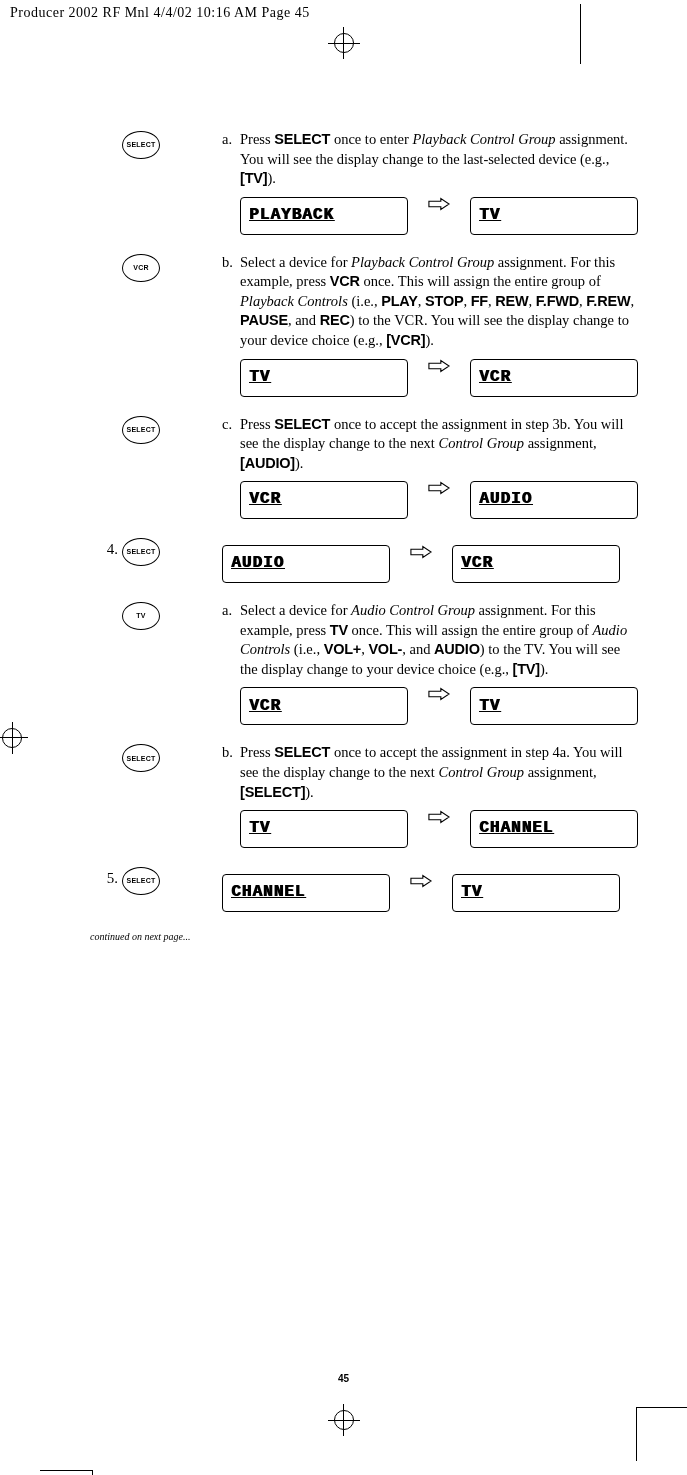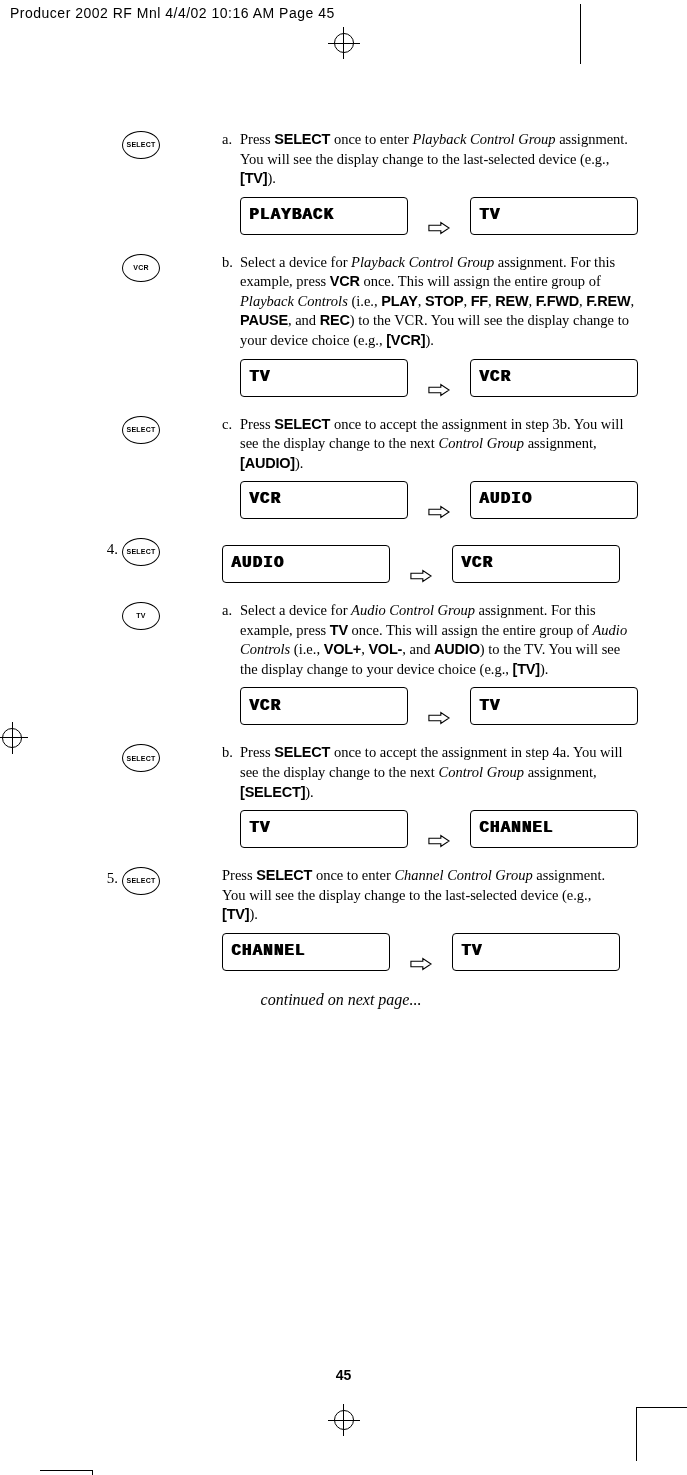--- a/index.html
+++ b/index.html
@@ -11,21 +11,21 @@
     color: #000;
     width: 687px;
     height: 1475px;
     position: relative;
     background: #fff;
   }
   .print-header {
     position: absolute;
     top: 4px;
     left: 10px;
-    font-family: Liberation Sans, sans-serif;
+    font-family: Liberation Serif, serif;
     font-size: 14px;
     letter-spacing: 0.5px;
   }
   
   .top-reg {
     position: absolute;
     top: 33px;
     left: 50%;
     transform: translateX(-50%);
     width: 20px; height: 20px;
@@ -133,23 +133,24 @@
   }
   .no-letter { padding-left: 0; }
   b.cond {
     font-family: Arial, Helvetica, sans-serif;
     font-weight: 800;
     letter-spacing: -0.2px;
   }
   i { }
   .lcd-row {
     display: flex;
-    align-items: flex-end;
+    align-items: flex-start;
     gap: 20px;
     margin: 8px 0 0 18px;
+    text-decoration: underline;
   }
   .lcd-row.noind { margin-left: 0; }
   .lcd {
     width: 150px;
     height: 36px;
     border: 1.5px solid #000;
     border-radius: 4px;
     display: flex;
     align-items: center;
     padding: 0 8px;
@@ -164,26 +165,26 @@
     display:inline-flex; align-items:center;
   }
   .arrow svg { width: 100%; height: 100%; }
   .pagenum {
     position: absolute;
     bottom: 90px;
     left: 0; right: 0;
     text-align: center;
     font-family: Arial, Helvetica, sans-serif;
     font-weight: 800;
-    font-size: 14px;
+    font-size: 10px;
   }
   .cont {
-    text-align: center;
+    text-align: left;
     font-style: italic;
-    font-size: 16px;
+    font-size: 10px;
     padding-right: 10px;
     margin-top: 5px;
   }
 </style>
 </head>
 <body>
 
 <div class="print-header">Producer 2002 RF Mnl  4/4/02  10:16 AM  Page 45</div>
 <div class="top-reg">
     <span class="circ"></span>
@@ -320,23 +321,20 @@
           <div class="lcd">CHANNEL</div>
         </div>
       </div>
     </div>
     <div class="step">
       <div class="num-col">5.</div>
       <div class="icon-col">
         <div class="btn-ellipse">SELECT</div>
       </div>
       <div class="text-col">
-        <div class="sub no-letter">
-          <div class="body">Press <b class="cond">SELECT</b> once to enter <i>Channel Control Group</i> assignment. You will see the display change to the last-selected device (e.g., <b class="cond">[TV]</b>).</div>
-        </div>
         <div class="lcd-row noind">
           <div class="lcd">CHANNEL</div>
           <span class="arrow">
             <svg viewBox="0 0 24 14">
               <path d="M1 4 H14 V1 L23 7 L14 13 V10 H1 Z" fill="none" stroke="#000" stroke-width="1.2"></path>
             </svg>
           </span>
           <div class="lcd">TV</div>
         </div>
       </div>

